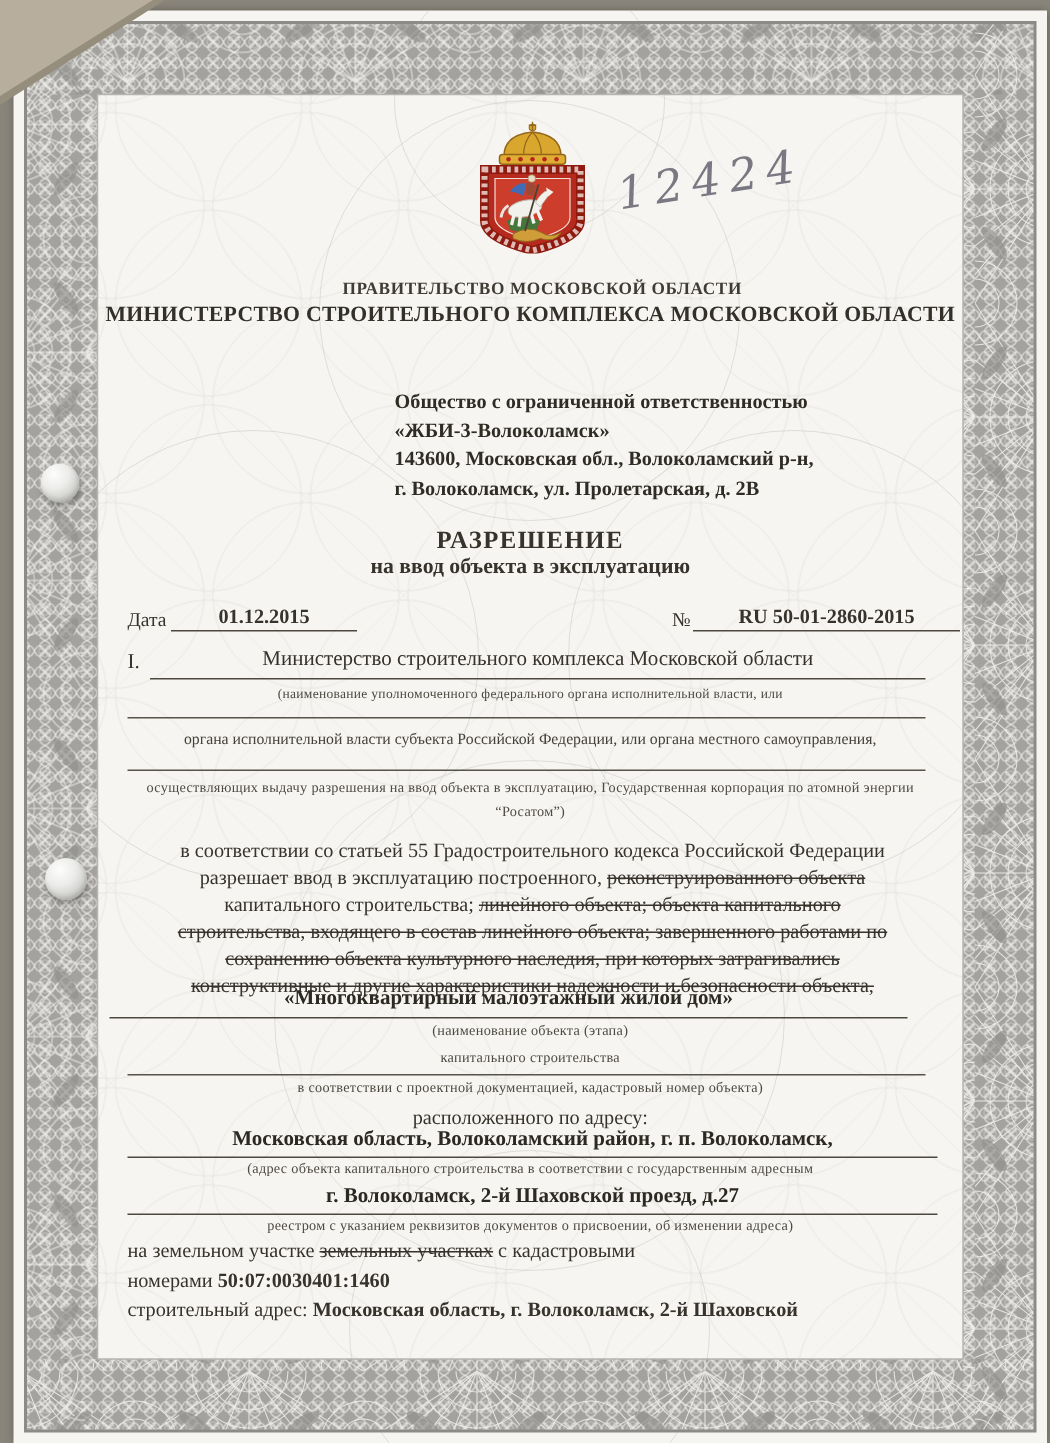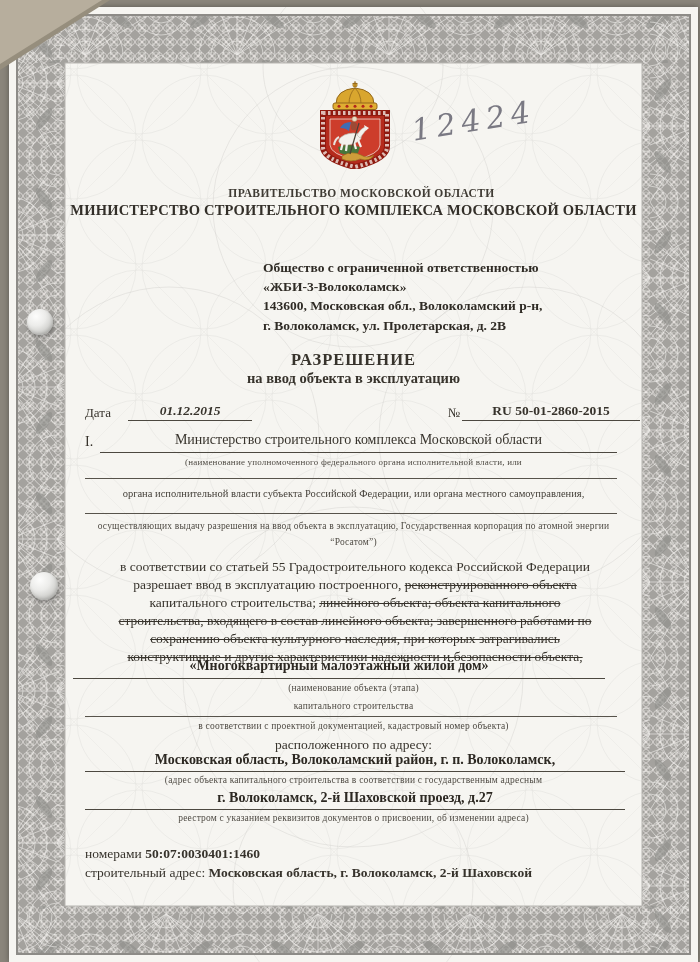--- a/index.html
+++ b/index.html
@@ -169,21 +169,21 @@
       <div>Общество с ограниченной ответственностью</div>
       <div>«ЖБИ-3-Волоколамск»</div>
       <div>143600, Московская обл., Волоколамский р-н,</div>
       <div>г. Волоколамск, ул. Пролетарская, д. 2В</div>
     </div>
 
     <div class="abs ctr title1" style="top:343px;">РАЗРЕШЕНИЕ</div>
     <div class="abs ctr title2" style="top:363px;">на ввод объекта в эксплуатацию</div>
 
     <div class="abs label" style="left:76px;top:398px;">Дата</div>
-    <div class="field b" style="left:119px;top:396px;width:124px;height:17px;font-size:13.5px;font-style:italic;">01.12.2015</div>
+    <div class="field b" style="left:105px;top:396px;width:124px;height:17px;font-size:13.5px;">01.12.2015</div>
     <div class="abs label" style="left:439px;top:398px;">№</div>
     <div class="field b" style="left:453px;top:396px;width:178px;height:17px;font-size:13.5px;">RU 50-01-2860-2015</div>
 
     <div class="abs romanI" style="left:76px;top:427px;">I.</div>
     <div class="field" style="left:91px;top:425px;width:517px;height:20px;font-size:14px;">Министерство строительного комплекса Московской области</div>
     <div class="abs ctr small" style="top:450px;">(наименование уполномоченного федерального органа исполнительной власти, или</div>
     <div class="rule" style="left:76px;top:471px;width:532px;"></div>
     <div class="abs ctr small2" style="top:481px;">органа исполнительной власти субъекта Российской Федерации, или органа местного самоуправления,</div>
     <div class="rule" style="left:76px;top:506px;width:532px;"></div>
     <div class="abs ctr small" style="top:514px;font-size:9.5px;">осуществляющих выдачу разрешения на ввод объекта в эксплуатацию, Государственная корпорация по атомной энергии</div>
@@ -203,20 +203,21 @@
     <div class="abs ctr small" style="top:694px;font-size:9.5px;">капитального строительства</div>
     <div class="rule" style="left:76px;top:709px;width:532px;"></div>
     <div class="abs ctr small" style="top:714px;font-size:9.5px;">в соответствии с проектной документацией, кадастровый номер объекта)</div>
 
     <div class="abs ctr bodytext" style="top:729px;">расположенного по адресу:</div>
     <div class="field addr" style="left:76px;top:745px;width:540px;height:19px;">Московская область, Волоколамский район, г. п. Волоколамск,</div>
     <div class="abs ctr small" style="top:768px;font-size:9.5px;">(адрес объекта капитального строительства в соответствии с государственным адресным</div>
     <div class="field addr" style="left:76px;top:783px;width:540px;height:19px;">г. Волоколамск, 2-й Шаховской проезд, д.27</div>
     <div class="abs ctr small" style="top:806px;font-size:9.5px;">реестром с указанием реквизитов документов о присвоении, об изменении адреса)</div>
 
+    <div class="abs bodytext" style="left:76px;top:818px;"><span>на земельном участке </span><span class="struck">земельных участках</span><span> с кадастровыми</span></div>
     <div class="abs bodytext" style="left:76px;top:838px;">
       <span>номерами </span><span class="b">50:07:0030401:1460</span>
     </div>
     <div class="abs bodytext" style="left:76px;top:857px;">
       <span>строительный адрес: </span><span class="b">Московская область, г. Волоколамск,  2-й Шаховской</span>
     </div>
 
   </div>
 </div>
 

